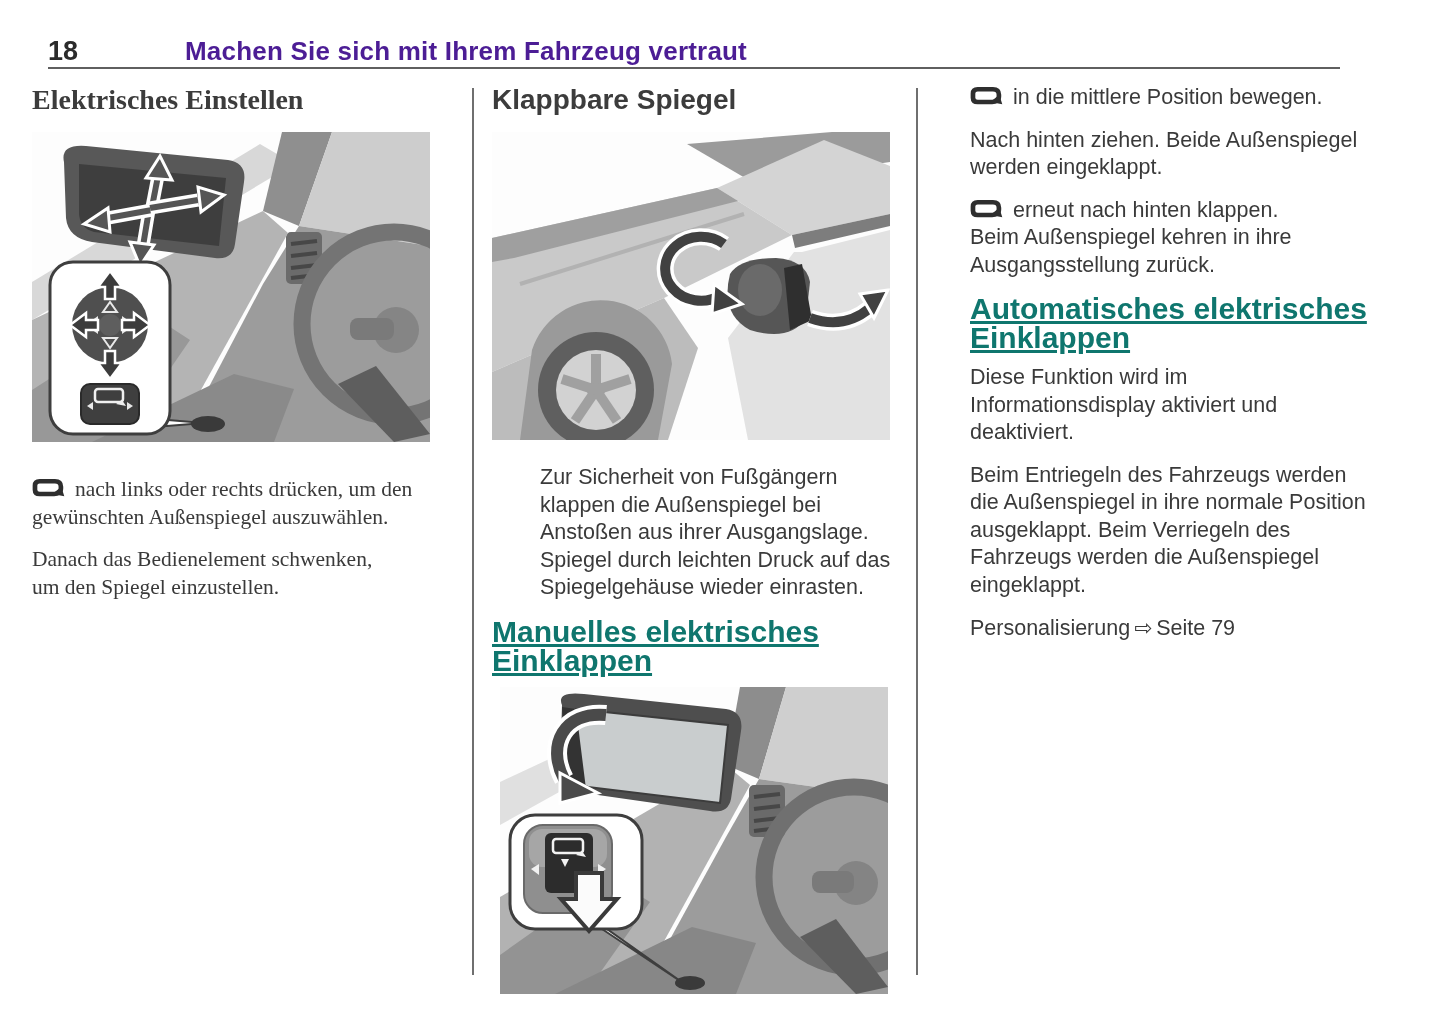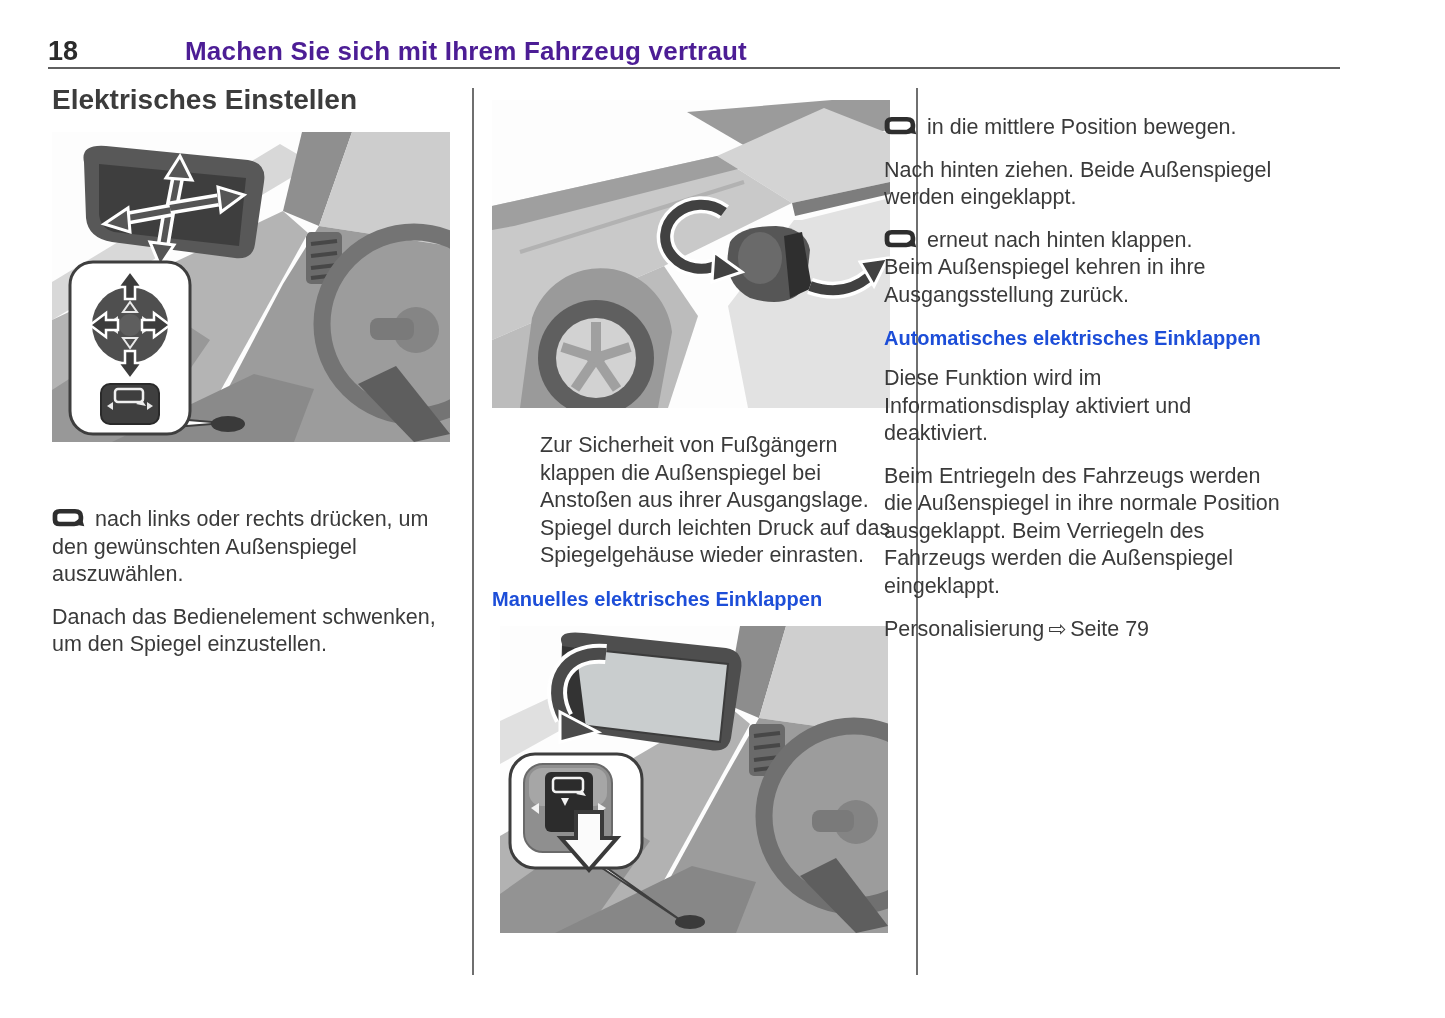--- a/index.html
+++ b/index.html
@@ -13,30 +13,30 @@
   .ptitle{font-size:26px;font-weight:bold;color:#4c1d95;letter-spacing:.2px;}
   .rule{position:absolute;left:48px;top:67px;width:1292px;height:0;
         border-top:2.5px solid #5f5f5f;}
 
   
   .divider{position:absolute;top:88px;height:887px;width:1.5px;background:#6f6f6f;}
   .d1{left:472px;} .d2{left:916px;}
 
   
   .col{position:absolute;top:84px;width:402px;}
-  .col1{left:52px;} .col2{left:492px;} .col3{left:884px;margin-top:30px;}
+  .col1{left:32px;font-family:Liberation Serif, serif;} .col2{left:492px;} .col3{left:970px;}
 
   h2{margin:0;font-size:28px;line-height:32px;font-weight:bold;color:#3c3c3c;}
-  h3{margin:10px 0 12px;font-size:20px;line-height:29px;font-weight:bold;color:#1d4ed8;}
+  h3{margin:10px 0 12px;font-size:30px;line-height:29px;font-weight:bold;color:#0f766e;text-decoration:underline;}
   p{margin:0 0 15px;font-size:21.5px;line-height:27.5px;color:#3a3a3a;}
   .prelines{white-space:pre-line;}
   figure{margin:0;}
   .illus{display:block;margin:16px 0 0;}
   .illus svg{display:block;}
-  .col1 .after-img{margin-top:64px;}
+  .col1 .after-img{margin-top:34px;}
   .col2 .after-img{margin-top:24px;margin-left:48px;}
   .col2 .illus2{margin:6px 0 0 8px;}
 
   .micon{display:inline-block;width:34px;height:21px;vertical-align:-3px;margin-right:9px;}
   .micon.mid{margin:0 7px;}
   .hiddefs{position:absolute;width:0;height:0;overflow:hidden;}
   .pref span{display:inline;}
   .arrowchar{font-family:"DejaVu Sans", sans-serif;padding:0 4px;}
 </style>
 </head>
@@ -147,20 +147,21 @@
 
     <p class="after-img"><svg class="micon" viewBox="0 0 40 24">
           <use href="#mirror-sym"></use>
         </svg><span>nach links oder rechts drücken, um den gewünschten Außenspiegel auszuwählen.</span></p>
 
     <p class="prelines">Danach das Bedienelement schwenken,
 um den Spiegel einzustellen.</p>
   </section>
 
   <section class="col col2">
+    <h2>Klappbare Spiegel</h2>
 
     <figure class="illus">
       <svg width="398" height="308" viewBox="0 0 398 308">
         <rect width="398" height="308" fill="#fdfdfd"></rect>
 
         <polygon points="195,12 340,0 398,0 398,30 260,50" fill="#9b9b9b"></polygon>
 
         <polygon points="225,56 332,8 398,34 398,82 300,103" fill="#d4d4d4"></polygon>
 
         <polygon points="300,103 398,82 398,94 303,116" fill="#7d7d7d"></polygon>

